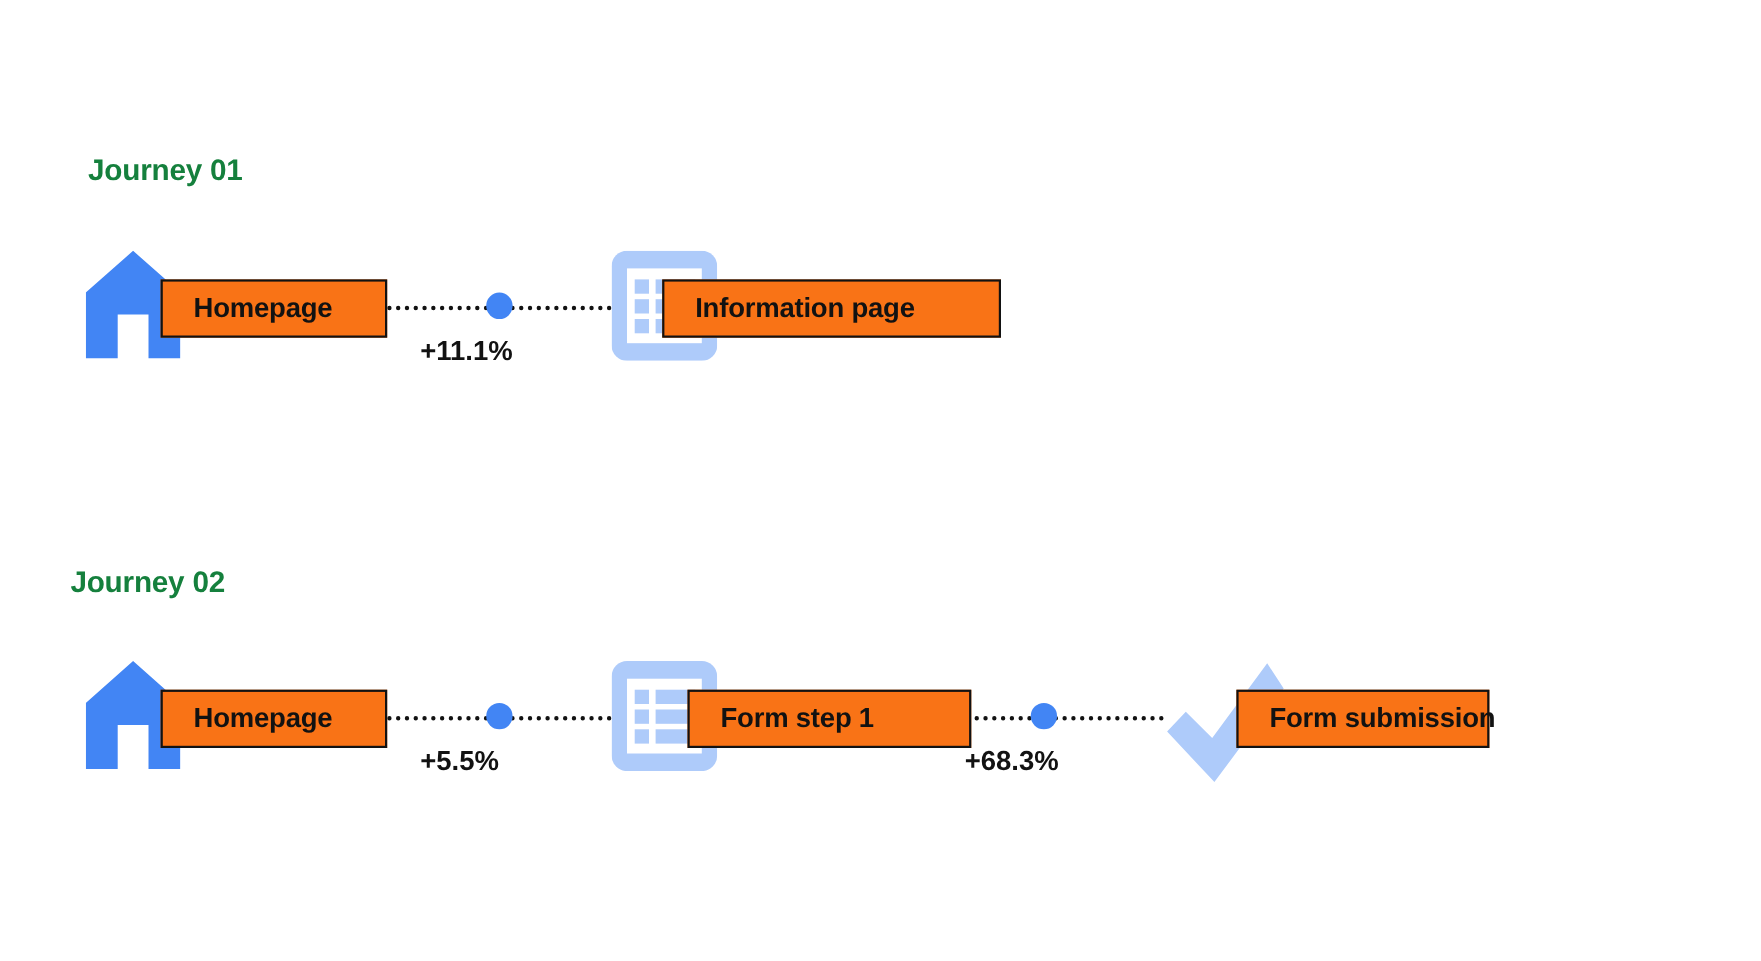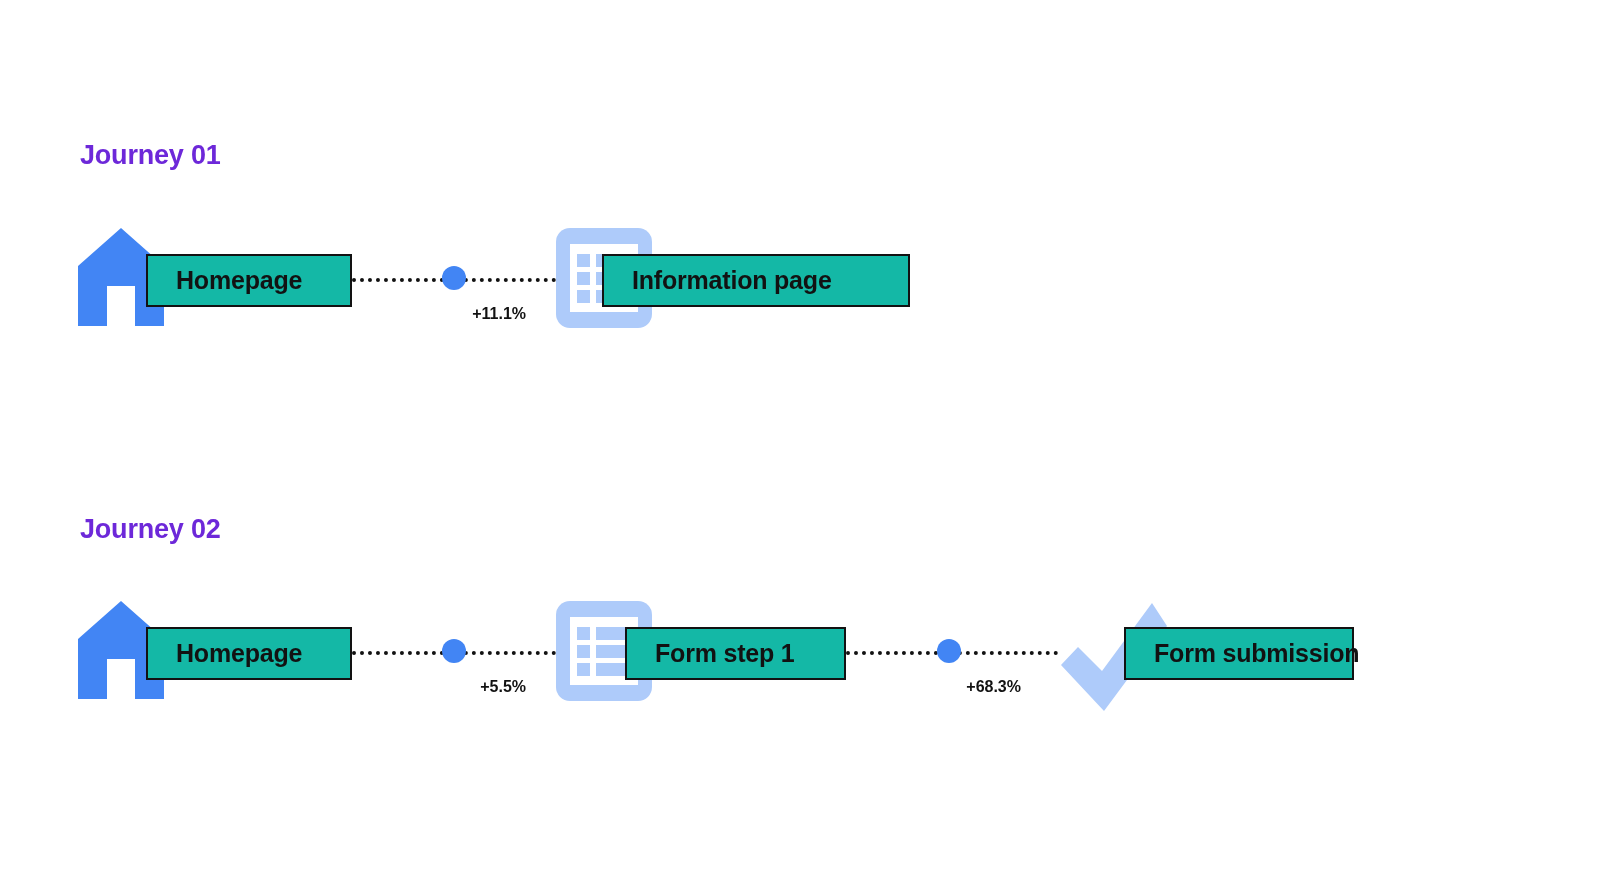--- a/index.html
+++ b/index.html
@@ -17,21 +17,21 @@
     background: #ffffff;
   }
 
   
   .journey-title {
     position: absolute;
     font-family: "Liberation Sans", sans-serif;
     font-weight: bold;
     font-size: 27px;
     letter-spacing: -0.2px;
-    color: #6d28d9;
+    color: #15803d;
     white-space: nowrap;
   }
 
   
   .connector {
     position: absolute;
     height: 0;
     border-top: 4px dotted #121212;
     z-index: 1;
   }
@@ -44,31 +44,31 @@
     border-radius: 50%;
     background: #4285f4;
     z-index: 3;
   }
 
   
   .pct-label {
     position: absolute;
     font-family: "Liberation Sans", sans-serif;
     font-weight: bold;
-    font-size: 16px;
+    font-size: 25px;
     color: #121212;
     white-space: nowrap;
-    text-align: right;
+    text-align: left;
     z-index: 3;
   }
 
   
   .label-box {
     position: absolute;
-    background: #14b8a6;
+    background: #f97316;
     border: 2.5px solid #121212;
     display: flex;
     align-items: center;
     z-index: 4;
     height: 53px;
   }
   .label-box .label-text {
     font-family: "Liberation Sans", sans-serif;
     font-weight: bold;
     font-size: 25px;
@@ -120,21 +120,21 @@
       </svg>
     </div>
 
     <div class="label-box" style="left:602px; top:254px; width:308px;">
       <span class="label-text">Information page</span>
     </div>
   </div>
 
   <div>
 
-    <div class="journey-title" style="left:80px; top:514px;">Journey 02</div>
+    <div class="journey-title" style="left:64px; top:514px;">Journey 02</div>
 
     <div class="connector" style="left:352px; top:651px; width:212px;"></div>
     <div class="connector" style="left:846px; top:651px; width:212px;"></div>
 
     <div class="icon-wrap behind" style="left:78px; top:601px;">
       <svg width="86" height="98" viewBox="0 0 86 98" aria-hidden="true">
         <path d="M43 0 L86 38 L86 98 L57 98 L57 58 L29 58 L29 98 L0 98 L0 38 Z" fill="#4285f4"></path>
       </svg>
     </div>
 
@@ -151,21 +151,21 @@
         <rect x="14" y="16" width="68" height="68" fill="#ffffff"></rect>
         <rect x="21" y="26" width="13" height="13" fill="#aecbfa"></rect>
         <rect x="40" y="26" width="36" height="13" fill="#aecbfa"></rect>
         <rect x="21" y="44" width="13" height="13" fill="#aecbfa"></rect>
         <rect x="40" y="44" width="36" height="13" fill="#aecbfa"></rect>
         <rect x="21" y="62" width="13" height="13" fill="#aecbfa"></rect>
         <rect x="40" y="62" width="36" height="13" fill="#aecbfa"></rect>
       </svg>
     </div>
 
-    <div class="label-box" style="left:625px; top:627px; width:221px;text-align:center;">
+    <div class="label-box" style="left:625px; top:627px; width:258px;text-align:center;">
       <span class="label-text">Form step 1</span>
     </div>
 
     <div class="node-dot" style="left:937px; top:639px;"></div>
     <div class="pct-label" style="left:877px; top:678px; width:144px;">+68.3%</div>
 
     <div class="icon-wrap behind" style="left:1048px; top:593px;">
       <svg width="120" height="120" viewBox="0 0 120 120" aria-hidden="true">
         <path d="M30 54 L54 78 L104 10 L119 33 L56 118 L13 72 Z" fill="#aecbfa"></path>
       </svg>

